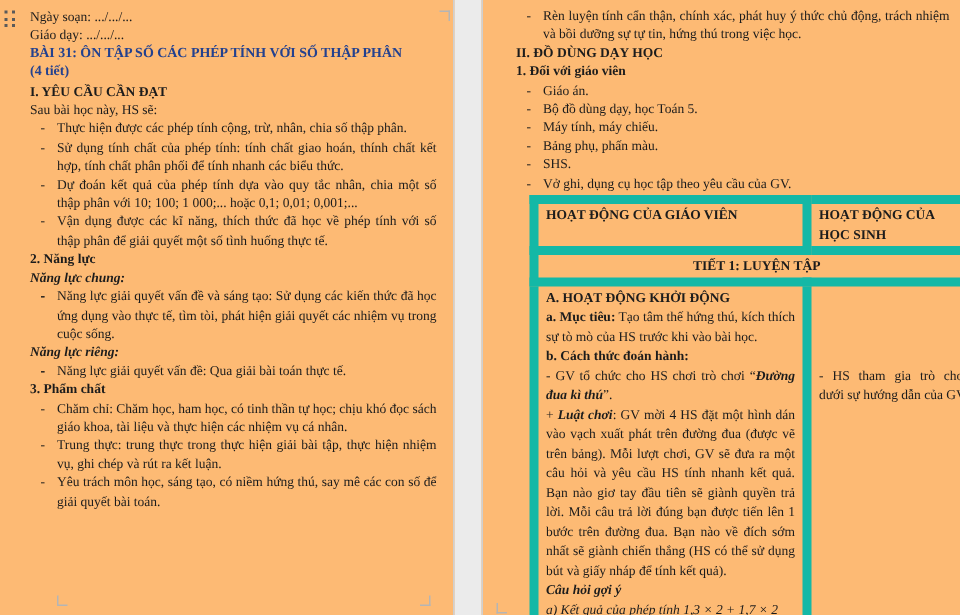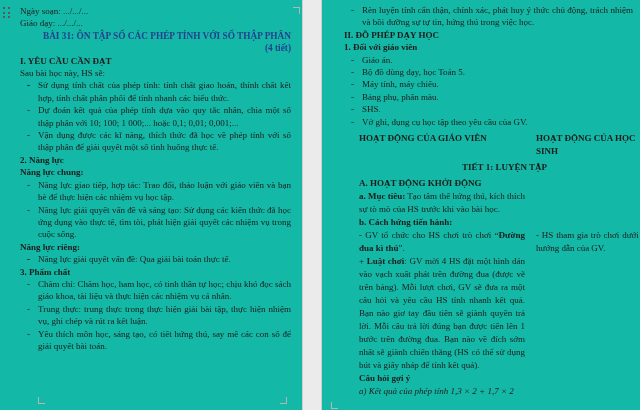--- a/index.html
+++ b/index.html
@@ -1,82 +1,82 @@
 <!DOCTYPE html>
 <html><head>
 <meta charset="utf-8">
 <style>
   html,body{margin:0;padding:0;}
   body{width:640px;height:410px;overflow:hidden;background:#ebebeb;
        font-family:"Liberation Serif","DejaVu Serif",serif;color:#1c1c1c;}
   #stage{position:relative;width:640px;height:410px;}
-  .page{position:absolute;top:0;background:#14b8a6;height:410px;box-sizing:border-box;}
+  .page{position:absolute;top:0;background:#fdba74;height:410px;box-sizing:border-box;}
   #page1{left:0;width:303px;border-right:1px solid #cfcfcf;padding:5px 11px 0 20px;}
   #page2{left:321px;width:319px;border-left:1px solid #cfcfcf;padding:4px 7px 0 22px;}
   p{margin:0;font-size:9px;line-height:12.4px;}
   .just{text-align:justify;}
   .b{font-weight:bold;}
   .i{font-style:italic;}
-  .bi{font-weight:bold;}
-  .title{color:#23418f;font-weight:bold;text-align:right;font-size:9.3px;}
+  .bi{font-weight:bold;font-style:italic;}
+  .title{color:#23418f;font-weight:bold;text-align:left;font-size:9.3px;}
   .center{text-align:center;}
   .li{position:relative;padding-left:18px;}
   .li .dash{position:absolute;left:7px;top:0;}
   
   #handle{position:absolute;left:3px;top:7px;width:9px;height:13px;display:grid;
           grid-template-columns:repeat(2,1fr);grid-template-rows:repeat(3,1fr);gap:1px;cursor:grab;}
   #handle i{width:2px;height:2px;background:#5a5a5a;display:block;}
   
   .crop{position:absolute;width:6px;height:6px;border:0 solid #b5b5b5;}
   .crop.bl{border-left-width:1px;border-bottom-width:1px;}
   .crop.br{border-right-width:1px;border-bottom-width:1px;}
   .crop.tr{border-right-width:1px;border-top-width:1px;}
   
   table{border-collapse:collapse;margin-left:9px;margin-top:2px;width:303px;table-layout:fixed;}
-  td{border:1px solid #14b8a6;vertical-align:top;padding:1px 5px;}
+  td{border:6px solid #14b8a6;vertical-align:top;padding:1px 5px;}
   td p{line-height:13px;}
   .col-gv{width:166px;}
   .thead p{font-weight:bold;}
   .hs-answer{margin-top:52px;}
 </style>
 </head>
 <body>
 
 <div id="stage">
 
   <div class="page" id="page1">
     <p>Ngày soạn: .../.../...</p>
     <p>Giáo dạy: .../.../...</p>
     <p class="title">BÀI 31: ÔN TẬP SỐ CÁC PHÉP TÍNH VỚI SỐ THẬP PHÂN</p>
     <p class="title">(4 tiết)</p>
     <p class="b">I. YÊU CẦU CẦN ĐẠT</p>
     <p>Sau bài học này, HS sẽ:</p>
 
-    <p class="li just"><span class="dash">-</span></p>
+    <p class="li just"><span class="dash">-</span><span>Thực hiện được các phép tính cộng, trừ, nhân, chia số thập phân.</span></p>
     <p class="li just"><span class="dash">-</span><span>Sử dụng tính chất của phép tính: tính chất giao hoán, thính chất kết hợp, tính chất phân phối để tính nhanh các biểu thức.</span></p>
     <p class="li just"><span class="dash">-</span><span>Dự đoán kết quả của phép tính dựa vào quy tắc nhân, chia một số thập phân với 10; 100; 1 000;... hoặc 0,1; 0,01; 0,001;...</span></p>
     <p class="li just"><span class="dash">-</span><span>Vận dụng được các kĩ năng, thích thức đã học về phép tính với số thập phân để giải quyết một số tình huống thực tế.</span></p>
 
     <p class="b">2. Năng lực</p>
     <p class="bi">Năng lực chung:</p>
-    <p class="li just"><span class="dash">-</span><span>Năng lực giao tiếp, hợp tác: Trao đổi, thảo luận với giáo viên và bạn bè để thực hiện các nhiệm vụ học tập.</span></p>
+    <p class="li just"><span class="dash">-</span></p>
     <p class="li just"><span class="dash">-</span><span>Năng lực giải quyết vấn đề và sáng tạo: Sử dụng các kiến thức đã học ứng dụng vào thực tế, tìm tòi, phát hiện giải quyết các nhiệm vụ trong cuộc sống.</span></p>
     <p class="bi">Năng lực riêng:</p>
     <p class="li just"><span class="dash">-</span></p>
     <p class="li just"><span class="dash">-</span><span>Năng lực giải quyết vấn đề: Qua giải bài toán thực tế.</span></p>
 
     <p class="b">3. Phẩm chất</p>
     <p class="li just"><span class="dash">-</span><span>Chăm chỉ: Chăm học, ham học, có tinh thần tự học; chịu khó đọc sách giáo khoa, tài liệu và thực hiện các nhiệm vụ cá nhân.</span></p>
     <p class="li just"><span class="dash">-</span><span>Trung thực: trung thực trong thực hiện giải bài tập, thực hiện nhiệm vụ, ghi chép và rút ra kết luận.</span></p>
-    <p class="li just"><span class="dash">-</span><span>Yêu thích môn học, sáng tạo, có tiết hứng thú, say mê các con số để giải quyết bài toán.</span></p>
+    <p class="li just"><span class="dash">-</span><span>Yêu trách môn học, sáng tạo, có niềm hứng thú, say mê các con số để giải quyết bài toán.</span></p>
   </div>
 
   <div class="page" id="page2">
     <p class="li just"><span class="dash">-</span><span>Rèn luyện tính cẩn thận, chính xác, phát huy ý thức chủ động, trách nhiệm và bồi dưỡng sự tự tin, hứng thú trong việc học.</span></p>
-    <p class="b">II. ĐỒ PHÉP DẠY HỌC</p>
+    <p class="b">II. ĐỒ DÙNG DẠY HỌC</p>
     <p class="b">1. Đối với giáo viên</p>
     <p class="li"><span class="dash">-</span><span>Giáo án.</span></p>
     <p class="li"><span class="dash">-</span><span>Bộ đồ dùng dạy, học Toán 5.</span></p>
     <p class="li"><span class="dash">-</span><span>Máy tính, máy chiếu.</span></p>
     <p class="li"><span class="dash">-</span><span>Bảng phụ, phấn màu.</span></p>
     <p class="li"><span class="dash">-</span><span>SHS.</span></p>
     <p class="li"><span class="dash">-</span><span>Vở ghi, dụng cụ học tập theo yêu cầu của GV.</span></p>
 
     <table>
       <tbody>
@@ -90,21 +90,21 @@
       </tr>
       <tr>
         <td colspan="2" class="center">
               <p class="b center">TIẾT 1: LUYỆN TẬP</p>
             </td>
       </tr>
       <tr>
         <td class="col-gv">
           <p class="b">A. HOẠT ĐỘNG KHỞI ĐỘNG</p>
           <p class="just"><span class="b">a. Mục tiêu:</span><span> Tạo tâm thế hứng thú, kích thích sự tò mò của HS trước khi vào bài học.</span></p>
-          <p class="b">b. Cách hứng tiến hành:</p>
+          <p class="b">b. Cách thức đoán hành:</p>
           <p class="just"><span>- GV tổ chức cho HS chơi trò chơi “</span><span class="bi">Đường đua kì thú</span><span>”.</span></p>
           <p class="just"><span>+ </span><span class="bi">Luật chơi</span><span>: GV mời 4 HS đặt một hình dán vào vạch xuất phát trên đường đua (được vẽ trên bảng). Mỗi lượt chơi, GV sẽ đưa ra một câu hỏi và yêu cầu HS tính nhanh kết quả. Bạn nào giơ tay đầu tiên sẽ giành quyền trả lời. Mỗi câu trả lời đúng bạn được tiến lên 1 bước trên đường đua. Bạn nào về đích sớm nhất sẽ giành chiến thắng (HS có thể sử dụng bút và giấy nháp để tính kết quả).</span></p>
           <p class="bi">Câu hỏi gợi ý</p>
           <p class="i">a) Kết quả của phép tính 1,3 × 2 + 1,7 × 2</p>
         </td>
         <td>
           <p class="just hs-answer">- HS tham gia trò chơi dưới sự hướng dẫn của GV.</p>
         </td>
       </tr>
     </tbody>

